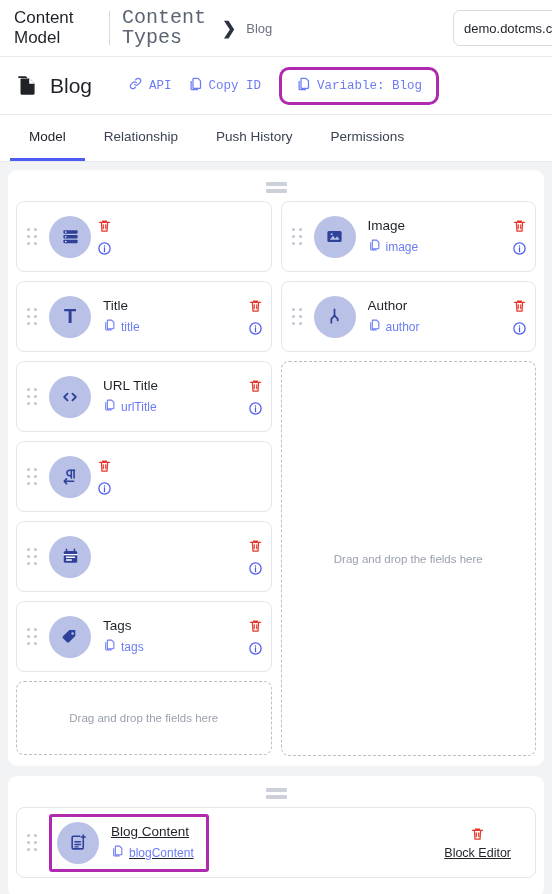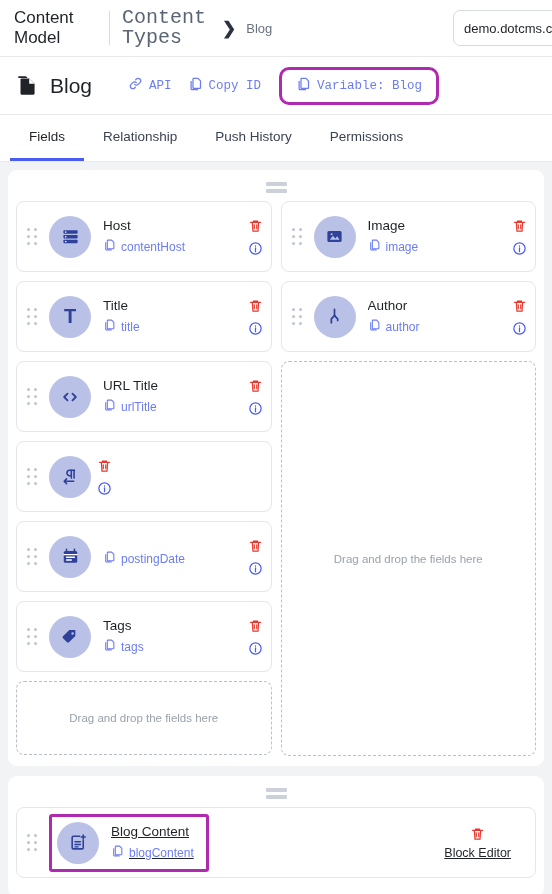--- a/index.html
+++ b/index.html
@@ -279,21 +279,21 @@
           <path d="M9 3h7l4 4v11a1 1 0 0 1-1 1h-10a1 1 0 0 1-1-1V4a1 1 0 0 1 1-1z"></path>
           <path d="M5 7v13a1 1 0 0 0 1 1h10"></path>
         </svg>
       </span>
       <span>Variable: Blog</span>
     </button>
   </div>
 </div>
 
 <div class="tabs">
-  <button class="tab active">Fields</button>
+  <button class="tab active">Model</button>
   <button class="tab">Relationship</button>
   <button class="tab">Push History</button>
   <button class="tab">Permissions</button>
 </div>
 
 <div class="canvas">
 
   <div class="row-panel">
     <div class="row-handle">
         <span></span>
@@ -315,32 +315,20 @@
           <div class="avatar">
             <svg width="19" height="19" viewBox="0 0 24 24" fill="#2f4199">
               <rect x="3" y="4" width="18" height="4.4" rx="1"></rect>
                 <rect x="3" y="10" width="18" height="4.4" rx="1"></rect>
                 <rect x="3" y="16" width="18" height="4.4" rx="1"></rect>
               <rect x="5" y="5.6" width="1.8" height="1.6" fill="#fff"></rect>
                 <rect x="5" y="11.6" width="1.8" height="1.6" fill="#fff"></rect>
                 <rect x="5" y="17.6" width="1.8" height="1.6" fill="#fff"></rect>
             </svg>
           </div>
-          <div class="meta">
-            <div class="name">Host</div>
-            <div class="varline">
-              <span>
-                <svg width="13" height="14" viewBox="0 0 24 24" fill="none" stroke="#6c7cf4" stroke-width="2" stroke-linejoin="round">
-                    <path d="M9 3h7l4 4v11a1 1 0 0 1-1 1h-10a1 1 0 0 1-1-1V4a1 1 0 0 1 1-1z"></path>
-                    <path d="M5 7v13a1 1 0 0 0 1 1h10"></path>
-                  </svg>
-              </span>
-              <span class="vname">contentHost</span>
-            </div>
-          </div>
           <div class="card-actions">
             <button class="icon-btn"><svg width="15" height="16" viewBox="0 0 24 24" fill="none" stroke="#e8372c" stroke-width="2" stroke-linecap="round">
                   <path d="M4 6h16M9 6V4h6v2M7 6l1 14h8l1-14"></path>
                   <path d="M10 10v6M14 10v6"></path>
                 </svg></button>
             <button class="icon-btn"><svg width="15" height="15" viewBox="0 0 24 24" fill="none" stroke="#4c5cf2" stroke-width="2" stroke-linecap="round">
                   <circle cx="12" cy="12" r="9"></circle>
                   <path d="M12 11v6M12 7.6v.6"></path>
                 </svg></button>
           </div>
@@ -455,27 +443,20 @@
             </div>
           <div class="avatar">
             <svg width="19" height="19" viewBox="0 0 24 24" fill="none" stroke="#2f4199" stroke-width="2" stroke-linecap="round">
               <rect x="3.5" y="5" width="17" height="15" rx="2" fill="#2f4199" stroke="none"></rect>
               <path d="M7 3v4M17 3v4" stroke="#2f4199"></path>
               <path d="M7 13h10M7 16.5h6" stroke="#ffffff" stroke-width="1.8"></path>
               <path d="M3.5 9.5h17" stroke="#ffffff" stroke-width="1.6"></path>
             </svg>
           </div>
           <div class="meta">
-            <div class="varline">
-              <span><svg width="13" height="14" viewBox="0 0 24 24" fill="none" stroke="#6c7cf4" stroke-width="2" stroke-linejoin="round">
-                    <path d="M9 3h7l4 4v11a1 1 0 0 1-1 1h-10a1 1 0 0 1-1-1V4a1 1 0 0 1 1-1z"></path>
-                    <path d="M5 7v13a1 1 0 0 0 1 1h10"></path>
-                  </svg></span>
-              <span class="vname">postingDate</span>
-            </div>
           </div>
           <div class="card-actions">
             <button class="icon-btn"><svg width="15" height="16" viewBox="0 0 24 24" fill="none" stroke="#e8372c" stroke-width="2" stroke-linecap="round">
                   <path d="M4 6h16M9 6V4h6v2M7 6l1 14h8l1-14"></path>
                   <path d="M10 10v6M14 10v6"></path>
                 </svg></button>
             <button class="icon-btn"><svg width="15" height="15" viewBox="0 0 24 24" fill="none" stroke="#4c5cf2" stroke-width="2" stroke-linecap="round">
                   <circle cx="12" cy="12" r="9"></circle>
                   <path d="M12 11v6M12 7.6v.6"></path>
                 </svg></button>

